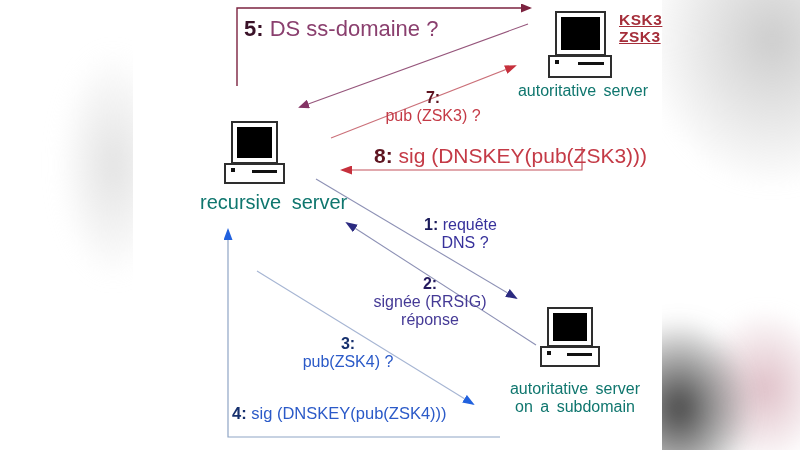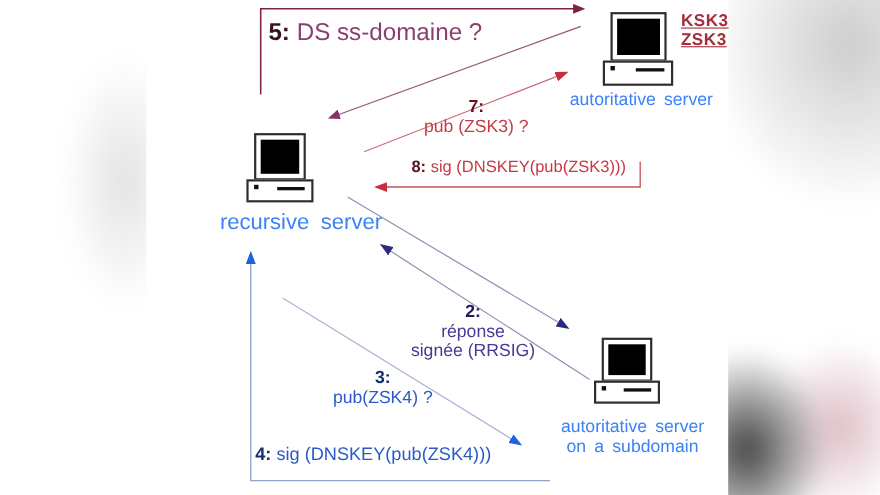--- a/index.html
+++ b/index.html
@@ -45,39 +45,39 @@
   .pc-recursive .case{height:21px;}
   .pc-domain{left:548px;top:11px;width:64px;}
   .pc-domain .monitor{width:51px;height:45px;}
   .pc-domain .case{height:23px;}
   .pc-subdomain{left:540px;top:307px;width:60px;}
   .pc-subdomain .monitor{width:46px;height:40px;}
   .pc-subdomain .case{height:21px;}
 
   
   .txt{position:absolute;white-space:nowrap;line-height:1.12;}
-  .lbl{color:#3b82f6;}
+  .lbl{color:#0f766e;}
   .lbl-recursive{left:200px;top:191px;font-size:20px;word-spacing:5px;}
   .lbl-domain{left:512px;top:82px;width:142px;text-align:center;font-size:16px;word-spacing:3px;}
   .lbl-subdomain{left:500px;top:380px;width:150px;text-align:center;font-size:16px;word-spacing:3px;}
   .keys{color:#a52e3a;font-weight:600;font-size:15.5px;letter-spacing:.5px;line-height:1.1;}
   .keys-domain{left:619px;top:11px;text-decoration:underline;}
   .keys-subdomain{left:611px;top:309px;}
 
   
   .msg b{font-weight:bold;}
   .c-purple{color:#8a3f6e;} .c-purple b{color:#3a1228;}
   .c-red{color:#c43a46;} .c-red b{color:#5e1420;}
   .c-navy{color:#37319b;} .c-navy b{color:#1a1a5a;}
   .c-violet{color:#453a96;} .c-violet b{color:#241a5e;}
   .c-blue{color:#2b5ac8;} .c-blue b{color:#16306e;}
   .msg5{left:244px;top:17px;font-size:22px;}
   .msg6{left:314px;top:61px;font-size:17px;}
   .msg7{left:383px;top:89px;width:100px;text-align:center;font-size:16px;}
-  .msg8{left:374px;top:144px;font-size:15px;}
+  .msg8{left:374px;top:144px;font-size:21px;}
   .msg1{left:424px;top:216px;width:82px;font-size:16px;}
   .msg1 .l2{text-align:center;}
   .msg2{left:372px;top:275px;width:116px;text-align:center;font-size:16px;}
   .msg3{left:300px;top:335px;width:96px;text-align:center;font-size:16px;}
   .msg4{left:232px;top:404px;font-size:16.5px;}
 </style>
 </head>
 <body>
 
 <div class="stage">
@@ -171,25 +171,30 @@
   <div class="txt msg msg7 c-red">
     <div><b>7:</b></div>
     <div>pub (ZSK3) ?</div>
   </div>
 
   <div class="txt msg msg8 c-red">
     <b>8:</b>
     <span>sig (DNSKEY(pub(ZSK3)))</span>
   </div>
 
+  <div class="txt msg msg1 c-navy">
+    <div><b>1:</b>
+      <span>requête</span></div>
+    <div class="l2">DNS ?</div>
+  </div>
 
   <div class="txt msg msg2 c-violet">
     <div><b>2:</b></div>
+    <div>signée (RRSIG)</div>
     <div>réponse</div>
-    <div>signée (RRSIG)</div>
   </div>
 
   <div class="txt msg msg3 c-blue">
     <div><b>3:</b></div>
     <div>pub(ZSK4) ?</div>
   </div>
 
   <div class="txt msg msg4 c-blue">
     <b>4:</b>
     <span>sig (DNSKEY(pub(ZSK4)))</span>

